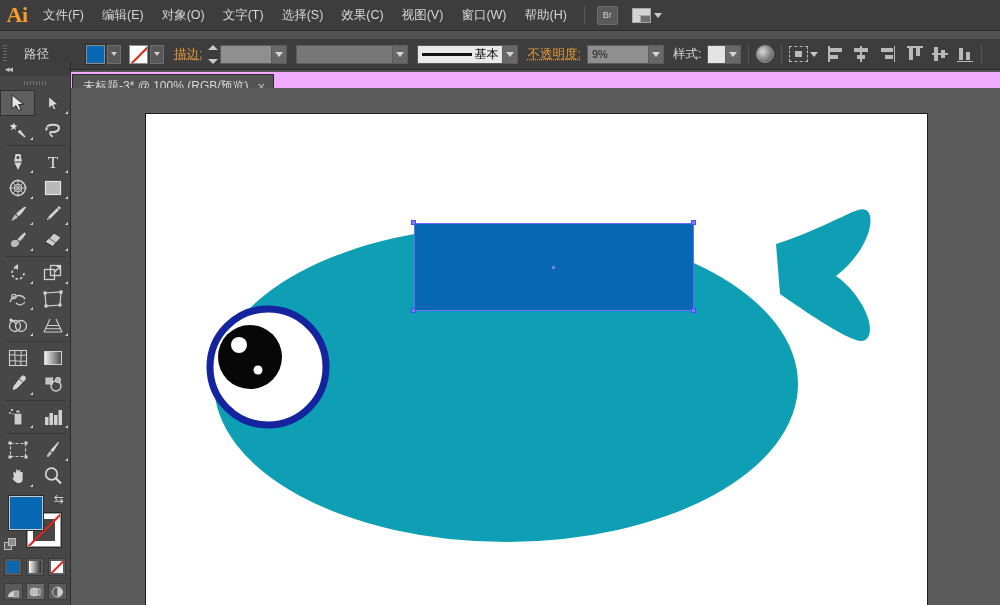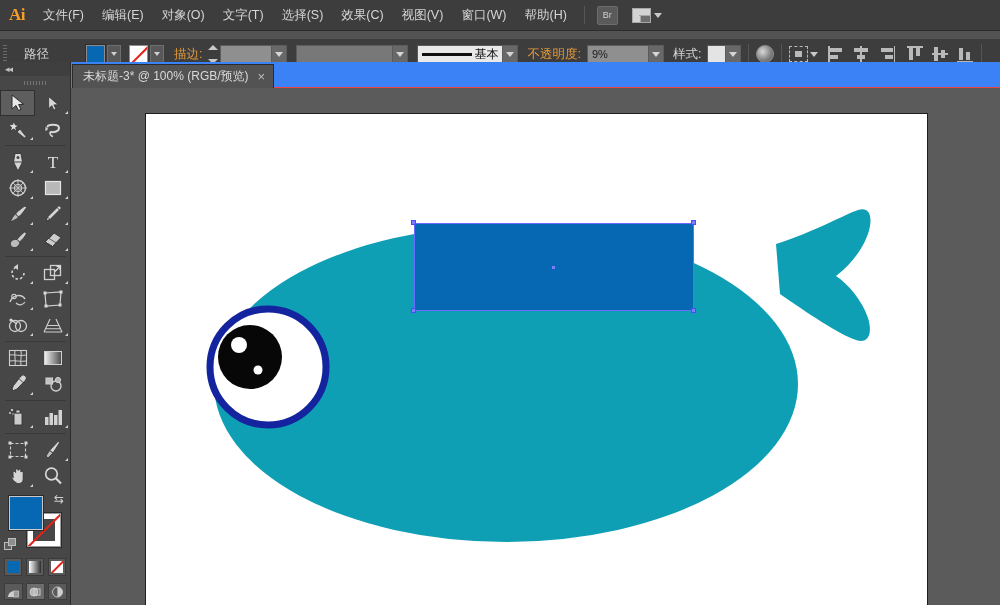--- a/index.html
+++ b/index.html
@@ -15,21 +15,21 @@
   
   .menubar {
     position: absolute; left: 0; top: 0; width: 1000px; height: 31px;
     background: #3d3d3d;
     display: flex; align-items: center;
     border-bottom: 1px solid #2c2c2c;
   }
   .ai-logo {
     width: 34px; height: 31px;
     display: flex; align-items: center; justify-content: center;
-    color: #f79d2b; font-weight: bold; font-size: 17px;
+    color: #f79d2b; font-weight: bold; font-size: 22px;
     font-family: "Liberation Serif", serif;
     letter-spacing: -0.5px;
   }
   .menu-item {
     padding: 0 9px; height: 31px; line-height: 31px;
     color: #d6d6d6; font-size: 12.5px; white-space: nowrap;
     cursor: default;
   }
   .mb-sep {
     width: 1px; height: 18px; background: #565656; margin: 0 8px;
@@ -70,21 +70,21 @@
     width: 10px; height: 31px; display: flex; align-items: center;
     justify-content: center; flex-shrink: 0;
   }
   .grip i {
     display: block; width: 4px; height: 19px;
     background: repeating-linear-gradient(to bottom,#6b6b6b 0 1px,#3d3d3d 1px 3px);
   }
   .cb-label {
     color: #d6d6d6; font-size: 12.5px; margin-right: 6px; white-space: nowrap;
   }
-  .cb-label.orange { color: #e59a3c; text-decoration-style: dotted; }
+  .cb-label.orange { color: #e59a3c; text-decoration: underline; text-decoration-style: dotted; }
   .cb-sep { width: 1px; height: 20px; background: #555; margin: 0 7px; }
 
   .swatch-fill {
     width: 19px; height: 19px; background: #0668b3;
     border: 1px solid #8c8c8c; outline: 1px solid #2e2e2e;
   }
   .swatch-none {
     width: 19px; height: 19px; background: #fff;
     border: 1px solid #8c8c8c; position: relative; overflow: hidden;
   }
@@ -145,22 +145,22 @@
     content: ""; position: absolute; left: 5px; top: 4px; width: 7px; height: 6px;
     background: #b9b9b9;
   }
   .align-ico {
     width: 17px; height: 16px; position: relative; opacity: .92;
   }
   .align-ico i { position: absolute; background: #c4c4c4; display: block; }
 
   
   .tabbar {
-    position: absolute; left: 0; top: 62px; width: 1000px; height: 26px;
-    background: #3b82f6; border-bottom: 1px solid #ef4444;
+    position: absolute; left: 0; top: 72px; width: 1000px; height: 26px;
+    background: #f0abfc; border-bottom: 5px solid #ef4444;
   }
   .doc-tab {
     position: absolute; left: 72px; top: 2px; height: 24px;
     background: #535353; border: 1px solid #2b2b2b; border-bottom: none;
     display: flex; align-items: center; padding: 0 8px 0 10px; gap: 9px;
   }
   .doc-tab-title { color: #d9d9d9; font-size: 12px; white-space: nowrap; }
   .tab-close { color: #bdbdbd; font-size: 13px; line-height: 1; }
 
   

